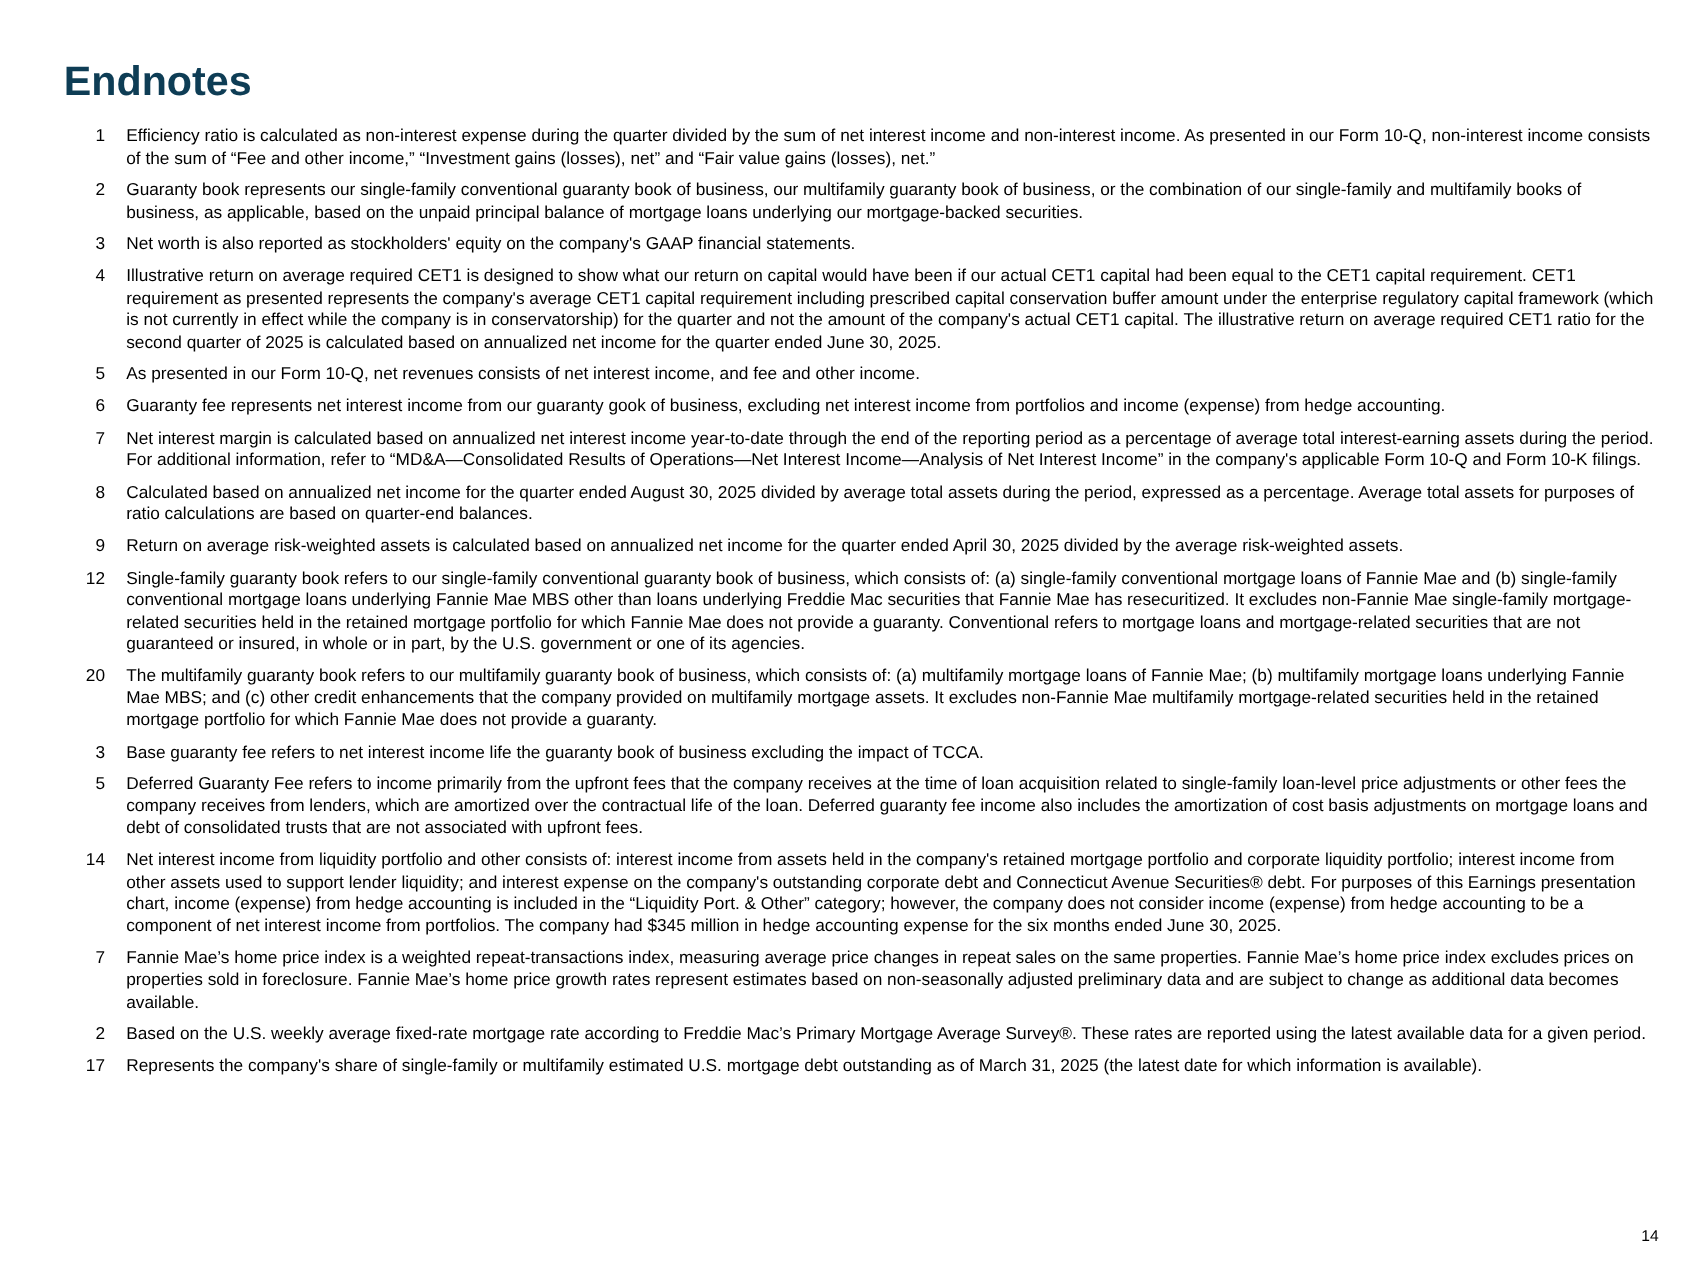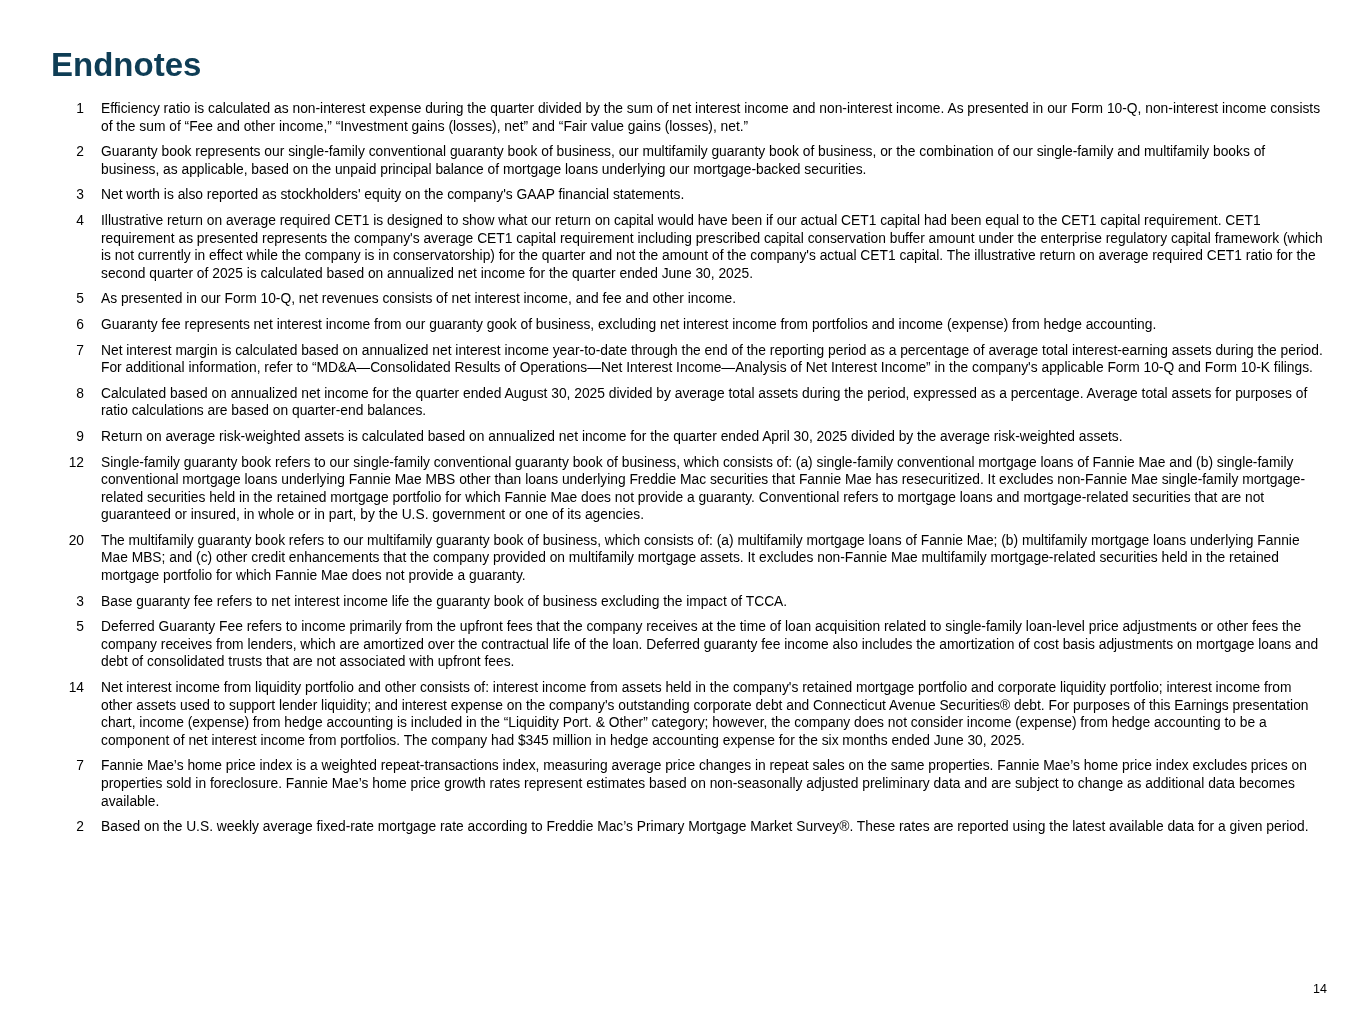--- a/index.html
+++ b/index.html
@@ -119,18 +119,22 @@
       <div class="endnote">
         <div class="num">14</div>
         <div class="text">Net interest income from liquidity portfolio and other consists of: interest income from assets held in the company's retained mortgage portfolio and corporate liquidity portfolio; interest income from other assets used to support lender liquidity; and interest expense on the company's outstanding corporate debt and Connecticut Avenue Securities® debt. For purposes of this Earnings presentation chart, income (expense) from hedge accounting is included in the “Liquidity Port. &amp; Other” category; however, the company does not consider income (expense) from hedge accounting to be a component of net interest income from portfolios. The company had $345 million in hedge accounting expense for the six months ended June 30, 2025.</div>
       </div>
       <div class="endnote">
         <div class="num">7</div>
         <div class="text">Fannie Mae’s home price index is a weighted repeat-transactions index, measuring average price changes in repeat sales on the same properties. Fannie Mae’s home price index excludes prices on properties sold in foreclosure. Fannie Mae’s home price growth rates represent estimates based on non-seasonally adjusted preliminary data and are subject to change as additional data becomes available.</div>
       </div>
       <div class="endnote">
         <div class="num">2</div>
-        <div class="text">Based on the U.S. weekly average fixed-rate mortgage rate according to Freddie Mac’s Primary Mortgage Market Survey®. These rates are reported using the latest available data for a given period.</div>
+        <div class="text">Based on the U.S. weekly average fixed-rate mortgage rate according to Freddie Mac’s Primary Mortgage Average Survey®. These rates are reported using the latest available data for a given period.</div>
+      </div>
+      <div class="endnote">
+        <div class="num">17</div>
+        <div class="text">Represents the company's share of single-family or multifamily estimated U.S. mortgage debt outstanding as of March 31, 2025 (the latest date for which information is available).</div>
       </div>
     </div>
 
   <div class="page-number">14</div>
 </div>
 
 </body></html>

